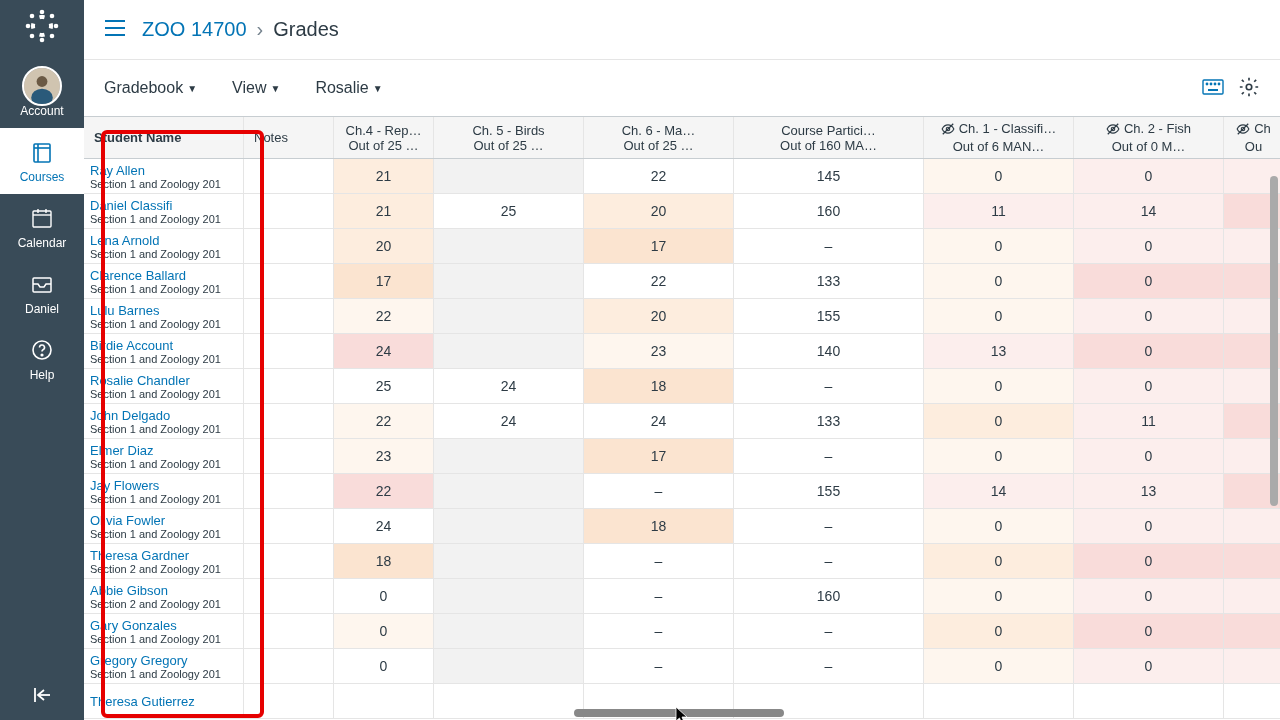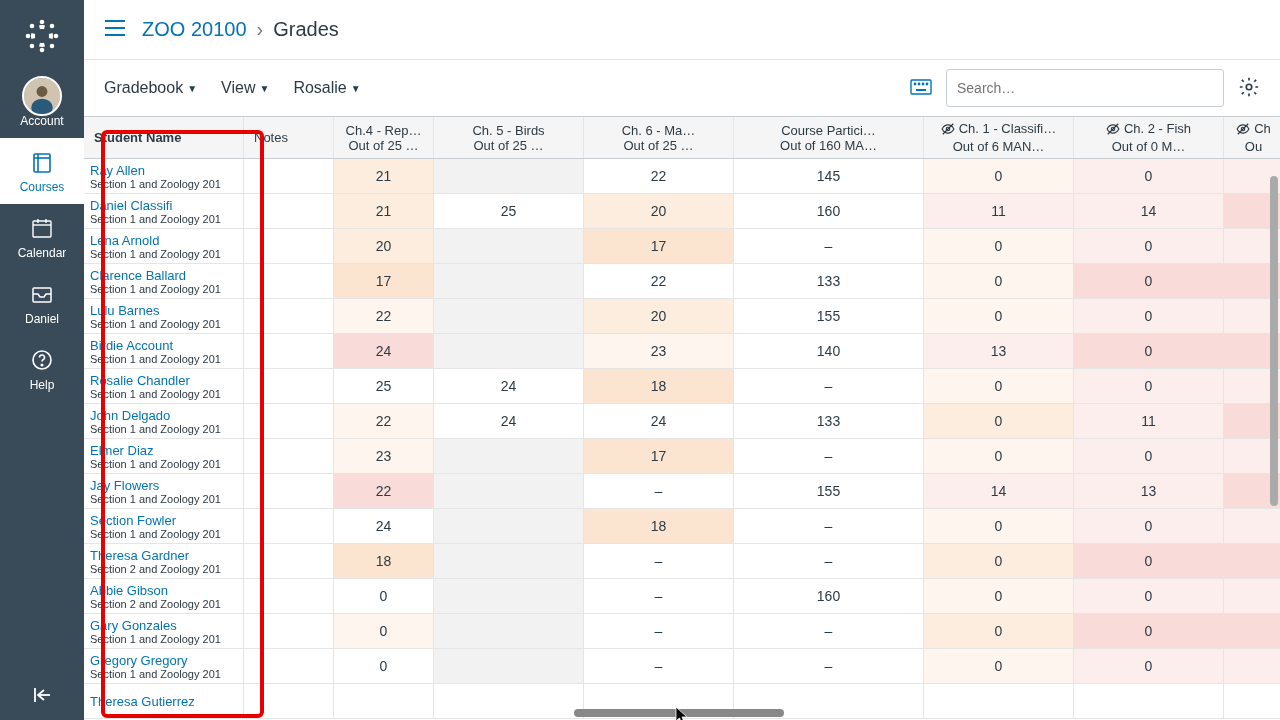--- a/index.html
+++ b/index.html
@@ -1,37 +1,37 @@
 <!DOCTYPE html>
 <html><head>
 <meta charset="utf-8">
 <style>
   * { box-sizing: border-box; margin: 0; padding: 0; }
   body { font-family: "Helvetica Neue", Arial, sans-serif; font-size: 14px; color: #2d3b45; overflow: hidden; width: 1280px; height: 720px; position: relative; }
   
   
-  .global-nav { position: absolute; left: 0; top: 0; width: 84px; height: 720px; background: #394b58; display: flex; flex-direction: column; align-items: center; padding-top: 10px; }
+  .global-nav { position: absolute; left: 0; top: 0; width: 84px; height: 720px; background: #394b58; display: flex; flex-direction: column; align-items: center; }
   .global-nav-item { width: 84px; display: flex; flex-direction: column; align-items: center; justify-content: center; padding: 8px 0 10px 0; cursor: pointer; color: #fff; }
   .global-nav-item.active { background: #fff; color: #0374b5; }
   .global-nav-item .icon-slot { height: 32px; display: flex; align-items: center; justify-content: center; margin-bottom: 2px; }
   .global-nav-item .label { font-size: 12px; }
   .logo-item { padding: 10px 0 18px 0; }
   .avatar { width: 40px; height: 40px; border-radius: 50%; background: linear-gradient(180deg,#aaa 0%,#ccc 100%); border: 2px solid #fff; display: flex; align-items: center; justify-content: center; color:#333; font-size:16px; overflow:hidden; }
   .collapse-btn { margin-top: auto; width: 84px; height: 50px; display: flex; align-items: center; justify-content: center; color: #fff; cursor: pointer; }
   
   
   .main { position: absolute; left: 84px; top: 0; right: 0; height: 720px; background: #fff; display: flex; flex-direction: column; }
   .breadcrumb-row { height: 60px; display: flex; align-items: center; padding: 0 20px; border-bottom: 1px solid #e5e5e5; gap: 16px; }
   .hamburger { color: #0374b5; cursor: pointer; }
   .breadcrumb { display: flex; align-items: center; gap: 10px; font-size: 20px; }
   .breadcrumb .course-link { color: #0374b5; cursor: pointer; }
   .breadcrumb .sep { color: #73818c; }
   .breadcrumb .current { color: #2d3b45; }
   
-  .toolbar { height: 56px; display: flex; align-items: center; padding: 0 20px; gap: 24px; }
+  .toolbar { height: 56px; display: flex; align-items: center; padding: 0 20px; gap: 35px; }
   .menu-btn { font-size: 16px; color: #2d3b45; cursor: pointer; display: inline-flex; align-items: center; gap: 4px; }
   .menu-btn .caret { font-size: 10px; }
   .toolbar-right { margin-left: auto; display: flex; align-items: center; gap: 14px; }
   .kbd-icon { color: #0374b5; cursor: pointer; }
   .search-box { width: 278px; height: 38px; border: 1px solid #c7cdd1; border-radius: 3px; padding: 0 10px; font-size: 14px; }
   .gear-btn { color: #2d3b45; cursor: pointer; }
   
   
   .gradebook { flex: 1; position: relative; overflow: hidden; border-top: 1px solid #c7cdd1; }
   .grid-header { display: flex; height: 42px; position: absolute; top: 0; left: 0; right: 0; background: #f5f5f5; border-bottom: 1px solid #c7cdd1; }
@@ -166,21 +166,21 @@
 <div class="main">
   <div class="breadcrumb-row">
     <span class="hamburger">
       <svg width="22" height="18" viewBox="0 0 22 18" stroke="#0374b5" stroke-width="2">
           <line x1="1" y1="2" x2="21" y2="2"></line>
           <line x1="1" y1="9" x2="21" y2="9"></line>
           <line x1="1" y1="16" x2="21" y2="16"></line>
         </svg>
     </span>
     <div class="breadcrumb">
-      <span class="course-link">ZOO 20100</span>
+      <span class="course-link">ZOO 14700</span>
       <span class="sep">›</span>
       <span class="current">Grades</span>
     </div>
   </div>
 
   <div class="toolbar">
     <span class="menu-btn">
         <span>Gradebook</span> 
         <span class="caret">▼</span>
       </span>
@@ -196,21 +196,20 @@
       <span class="kbd-icon">
         <svg width="22" height="16" viewBox="0 0 22 16" fill="none" stroke="#0374b5" stroke-width="1.4">
             <rect x="1" y="1" width="20" height="14" rx="1"></rect>
             <circle cx="5" cy="5" r="0.7" fill="#0374b5"></circle>
             <circle cx="9" cy="5" r="0.7" fill="#0374b5"></circle>
             <circle cx="13" cy="5" r="0.7" fill="#0374b5"></circle>
             <circle cx="17" cy="5" r="0.7" fill="#0374b5"></circle>
             <rect x="6" y="10" width="10" height="2" fill="#0374b5" stroke="none"></rect>
           </svg>
       </span>
-      <input class="search-box" placeholder="Search…" style="">
       <span class="gear-btn">
         <svg width="22" height="22" viewBox="0 0 24 24" fill="none" stroke="#2d3b45" stroke-width="1.8">
             <circle cx="12" cy="12" r="3"></circle>
             <path d="M12 2v3M12 19v3M4.2 4.2l2.1 2.1M17.7 17.7l2.1 2.1M2 12h3M19 12h3M4.2 19.8l2.1-2.1M17.7 6.3l2.1-2.1"></path>
           </svg>
       </span>
     </div>
   </div>
 
   <div class="gradebook">
@@ -400,21 +399,21 @@
           <div class="cell cell-assign shade-r2" style="width: 100px;">22</div>
           <div class="cell cell-assign shade-1" style="width: 150px;"></div>
           <div class="cell cell-assign shade-0" style="width: 150px;">–</div>
           <div class="cell cell-assign shade-0" style="width: 190px;">155</div>
           <div class="cell cell-assign shade-r1" style="width: 150px;">14</div>
           <div class="cell cell-assign shade-r1" style="width: 150px;">13</div>
           <div class="cell cell-assign shade-r2" style="width: 60px;"></div>
         </div>
         <div class="grid-row">
           <div class="cell cell-student">
-            <span class="name">Section Fowler</span>
+            <span class="name">Olivia Fowler</span>
             <span class="section">Section 1 and Zoology 201</span>
           </div>
           <div class="cell cell-notes"></div>
           <div class="cell cell-assign shade-0" style="width: 100px;">24</div>
           <div class="cell cell-assign shade-1" style="width: 150px;"></div>
           <div class="cell cell-assign shade-w3" style="width: 150px;">18</div>
           <div class="cell cell-assign shade-0" style="width: 190px;">–</div>
           <div class="cell cell-assign shade-w1" style="width: 150px;">0</div>
           <div class="cell cell-assign shade-r1" style="width: 150px;">0</div>
           <div class="cell cell-assign shade-r1" style="width: 60px;"></div>

